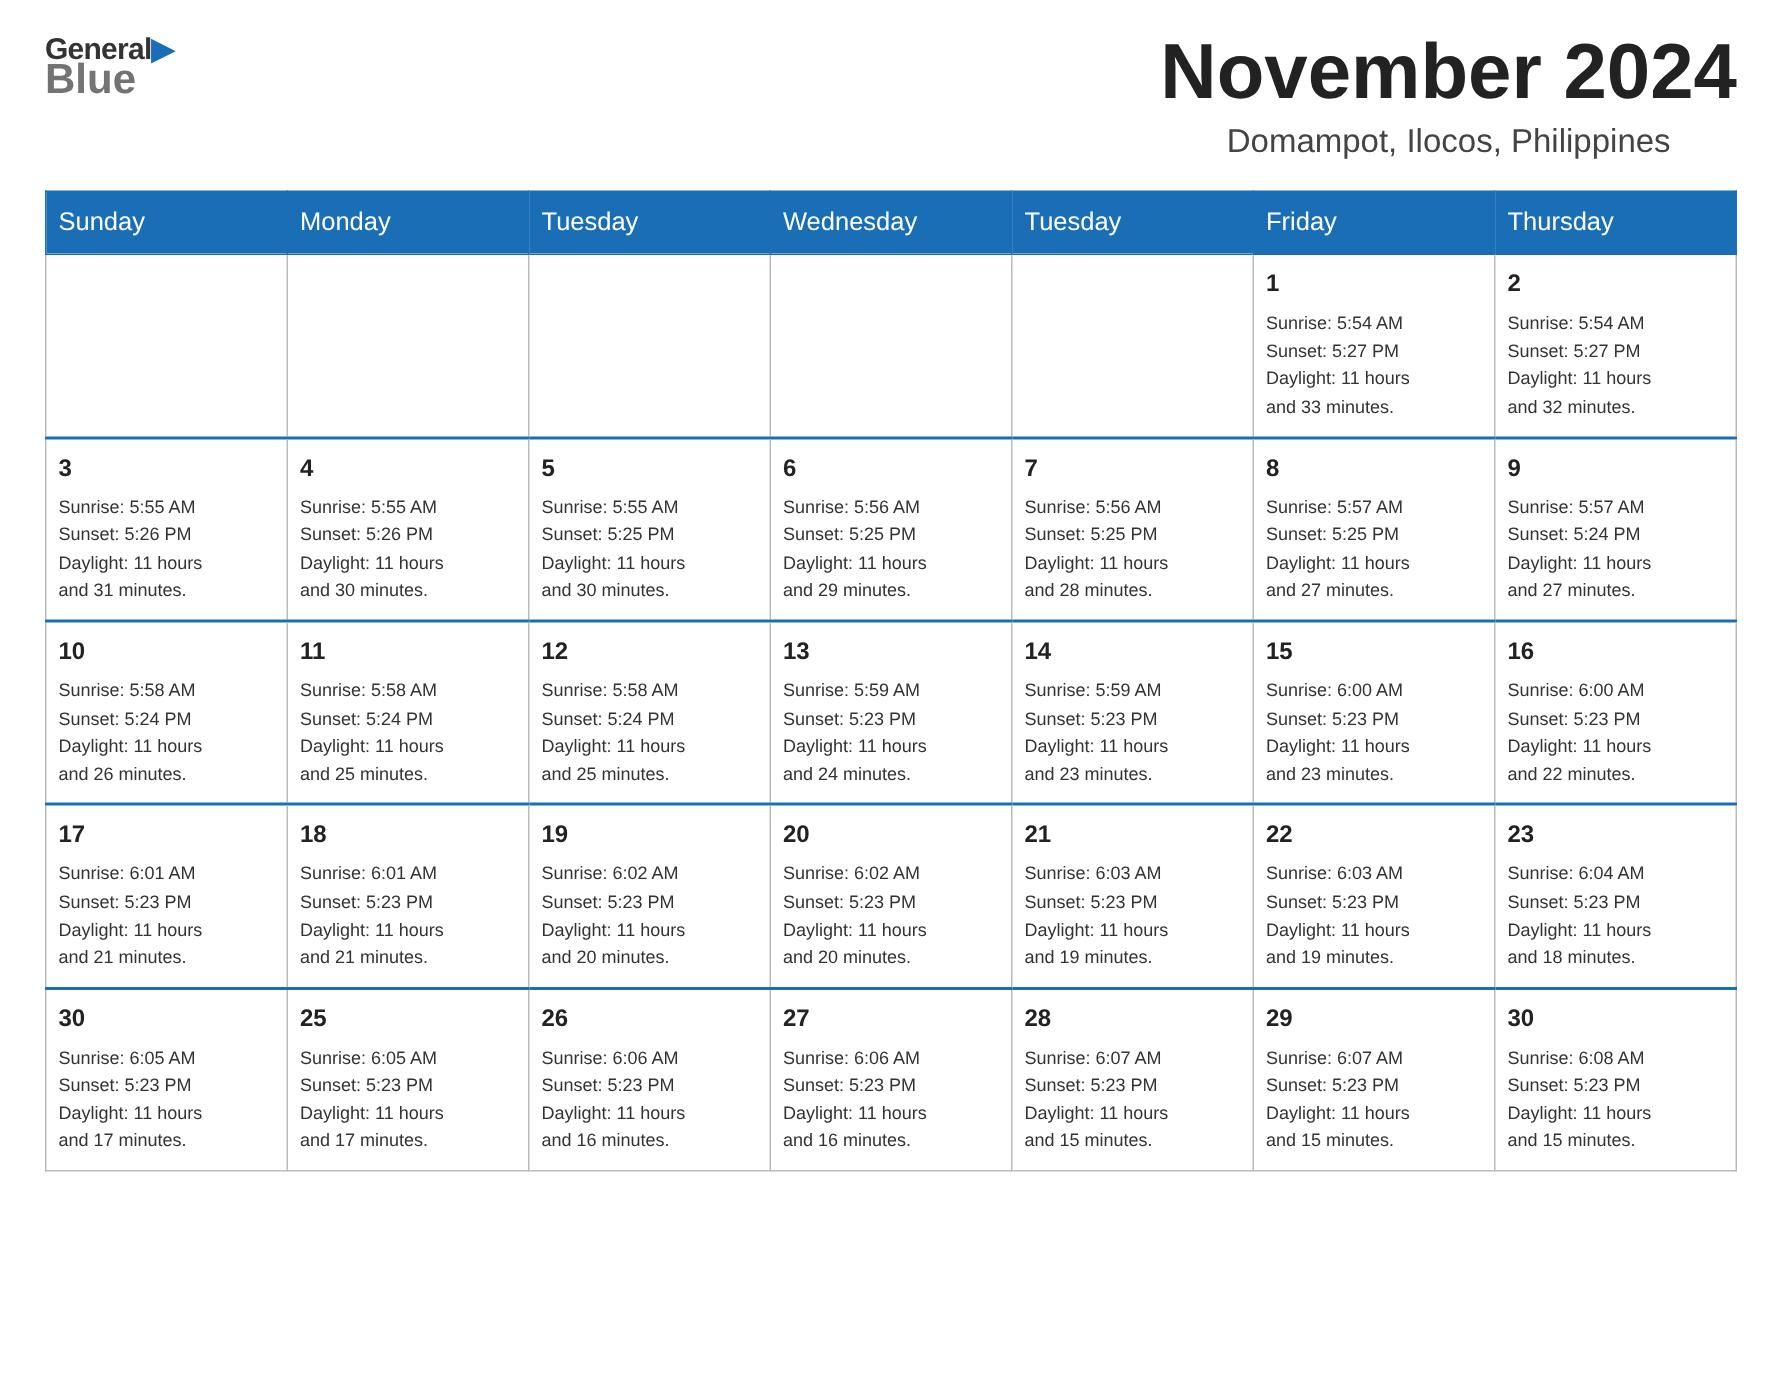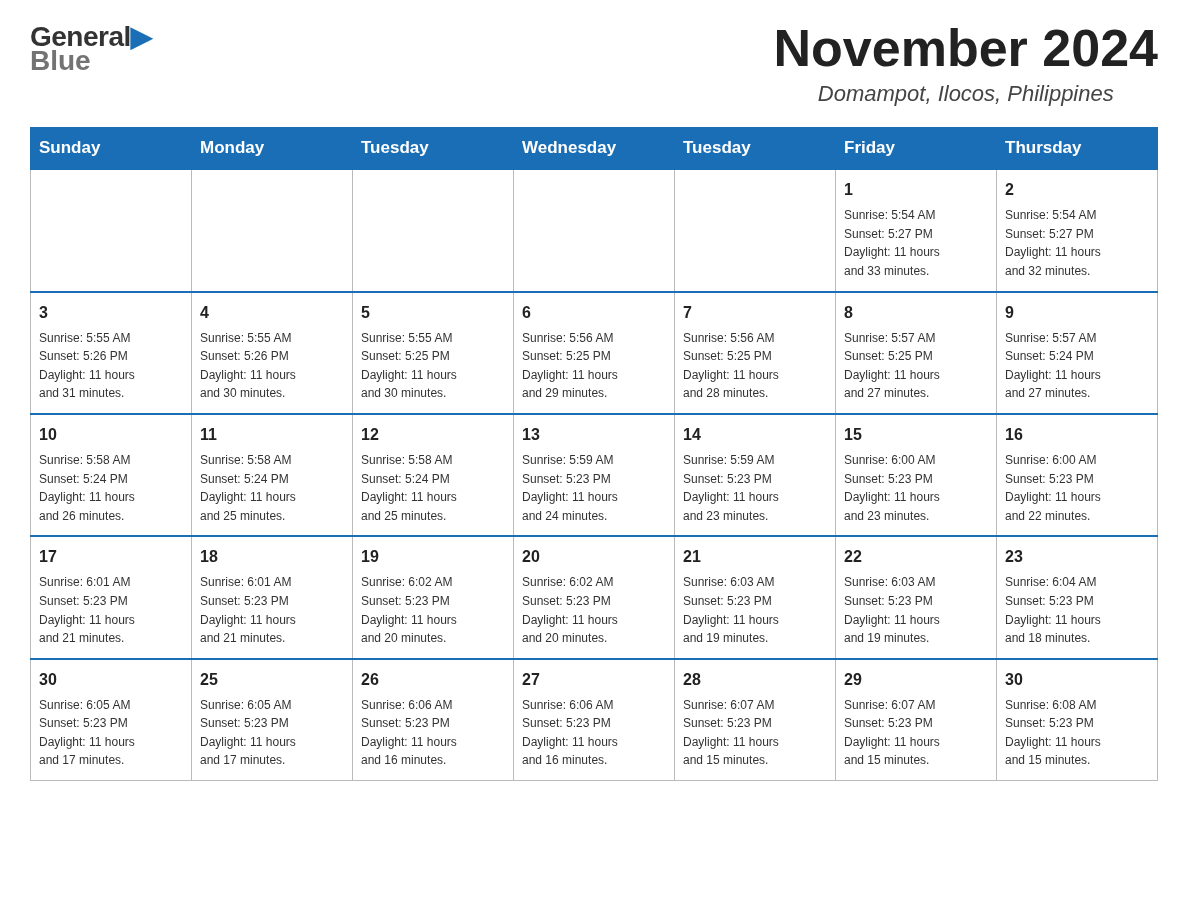--- a/index.html
+++ b/index.html
@@ -16,21 +16,21 @@
       justify-content: space-between;
       align-items: flex-start;
       margin-bottom: 20px;
     }
     .logo {
       display: flex;
       flex-direction: column;
       align-items: flex-start;
     }
     .logo-general {
-      font-size: 28px;
+      font-size: 20px;
       font-weight: bold;
       color: #333;
       letter-spacing: -0.5px;
     }
     .logo-general span {
       color: #1a6eb5;
     }
     .logo-blue {
       font-size: 28px;
       font-weight: bold;
@@ -43,32 +43,31 @@
     .month-title {
       font-size: 52px;
       font-weight: bold;
       color: #222;
       line-height: 1.1;
     }
     .location {
       font-size: 22px;
       color: #444;
       margin-top: 4px;
-      font-style: italic;
     }
     .calendar {
       width: 100%;
       border-collapse: collapse;
       border: 1px solid #999;
     }
     .calendar th {
       background-color: #1a6eb5;
       color: #fff;
       font-size: 17px;
-      font-weight: bold;
+      font-weight: normal;
       padding: 10px 8px;
       text-align: left;
       border: 1px solid #1a6eb5;
       margin-left: 42px;
     }
     .calendar td {
       vertical-align: top;
       padding: 8px 8px 10px 8px;
       border: 1px solid #bbb;
       border-top: 2px solid #1a6eb5;

